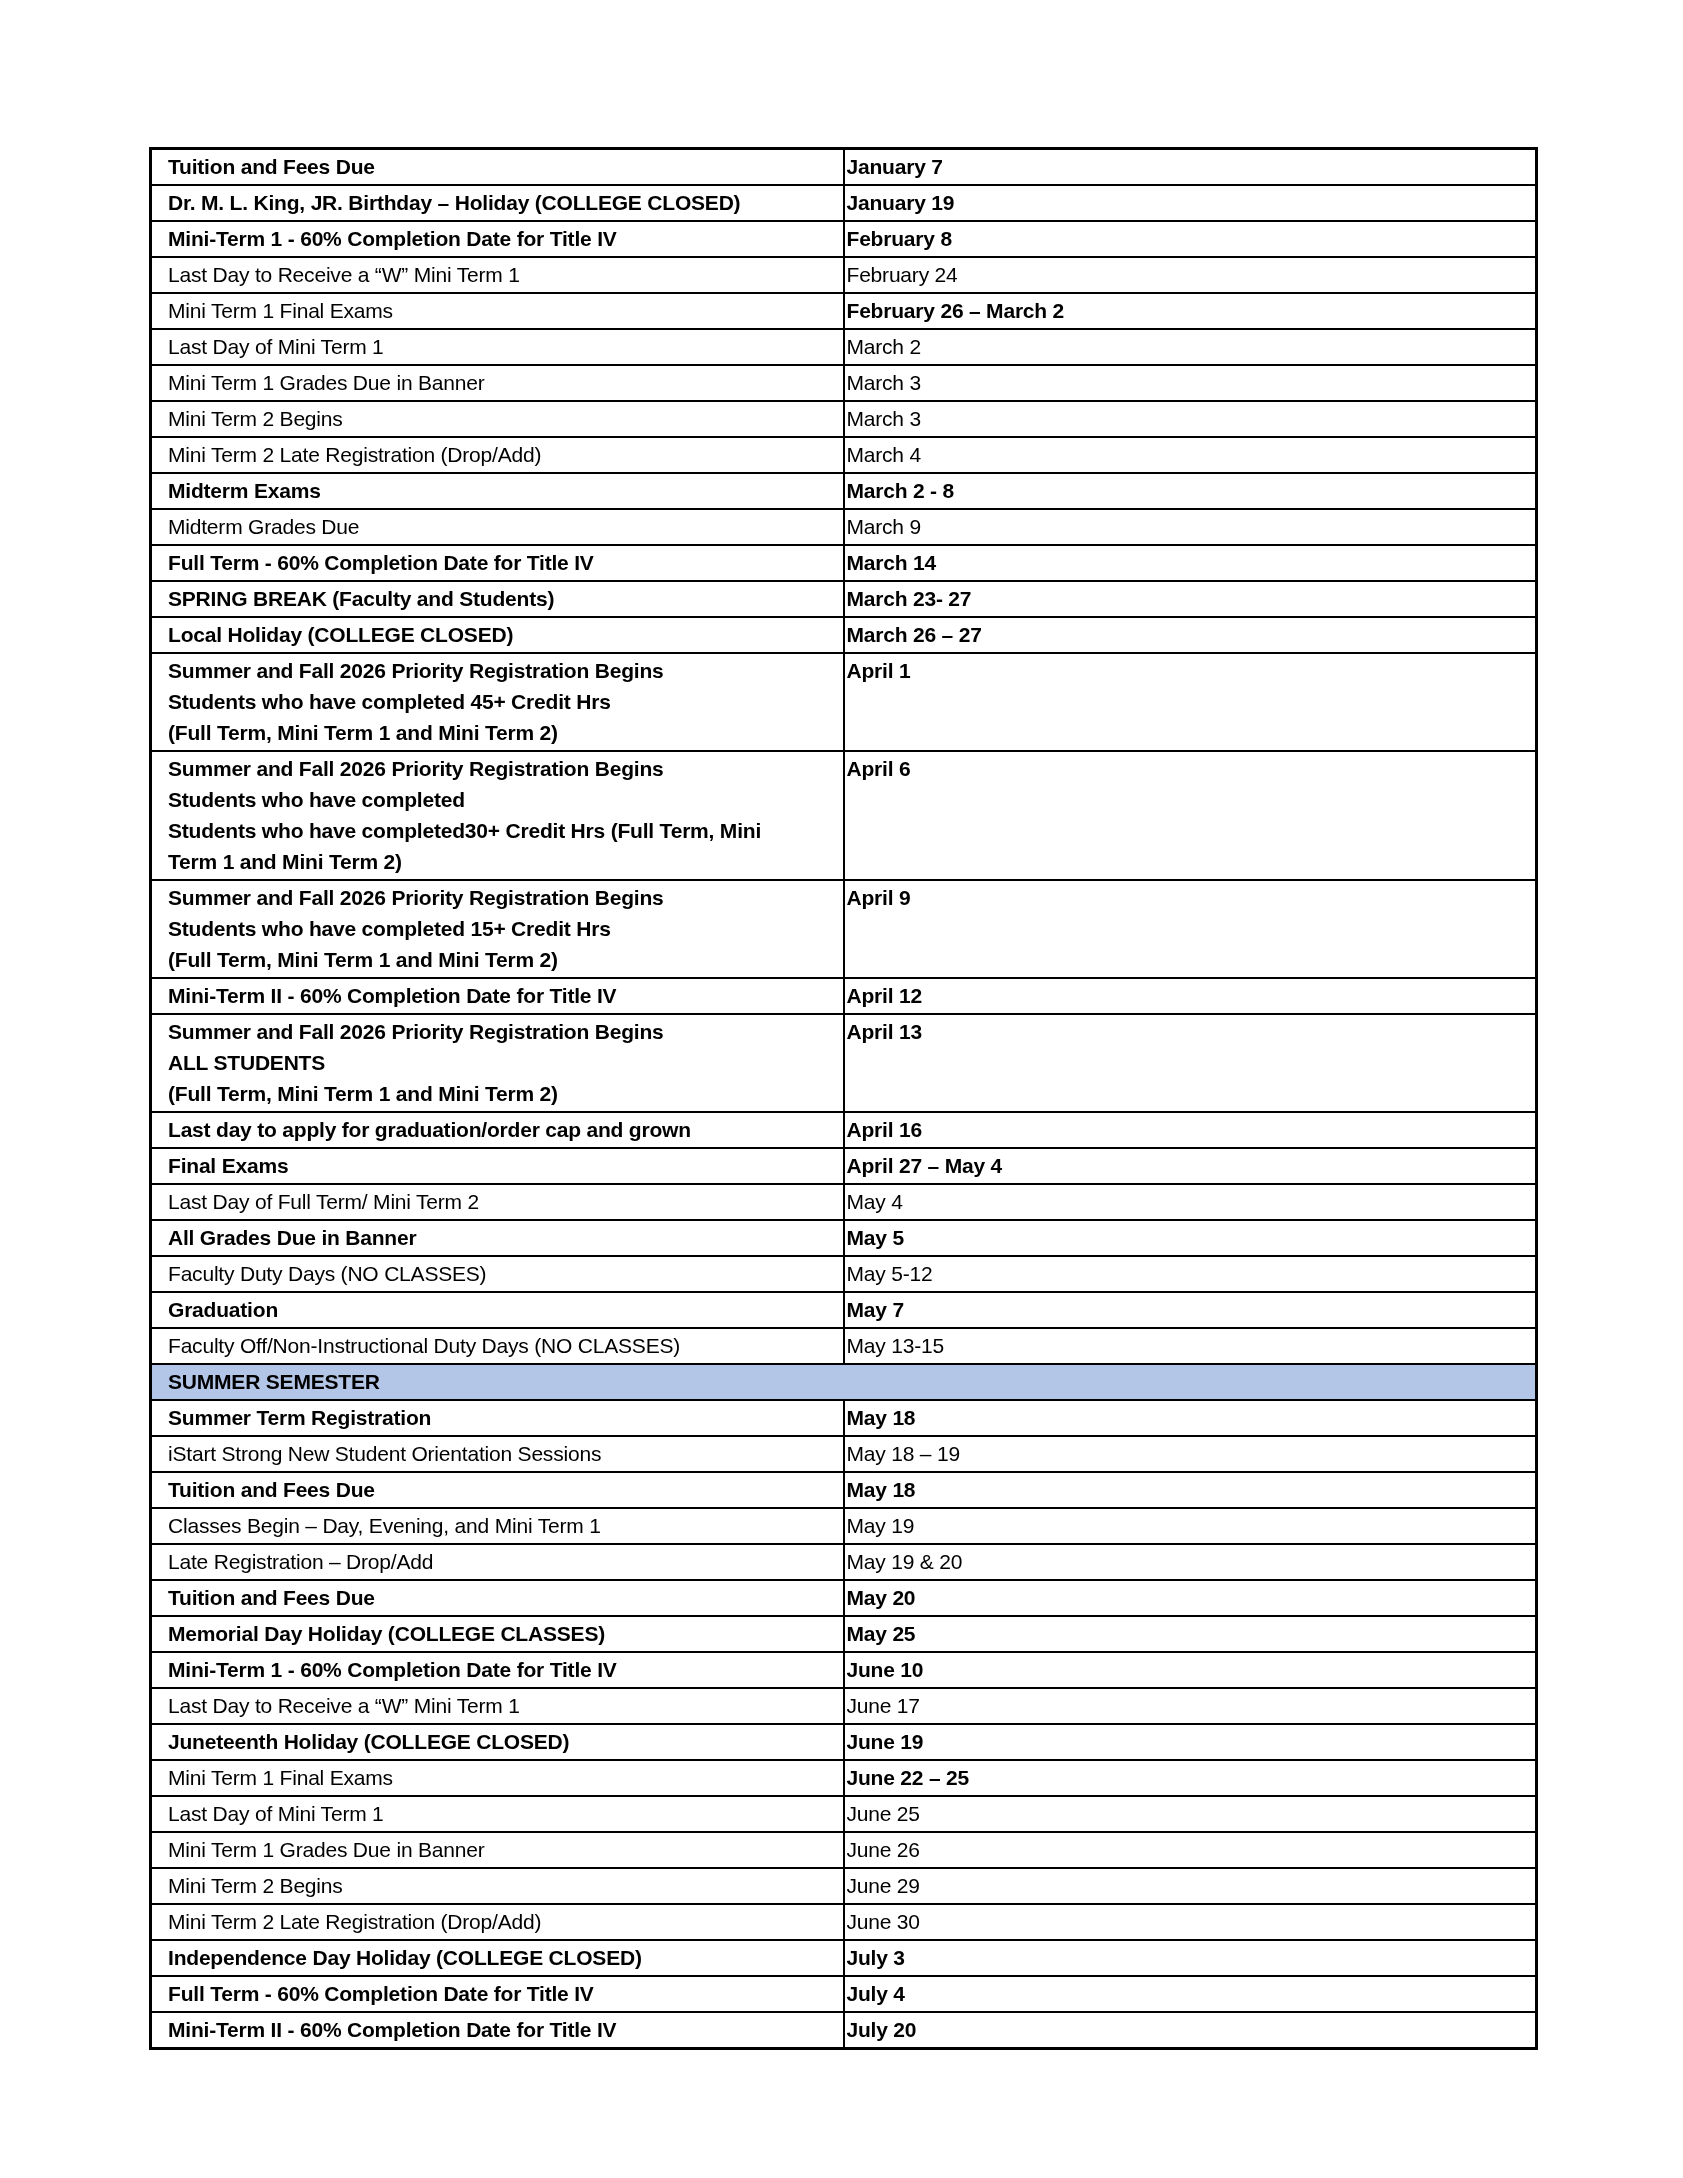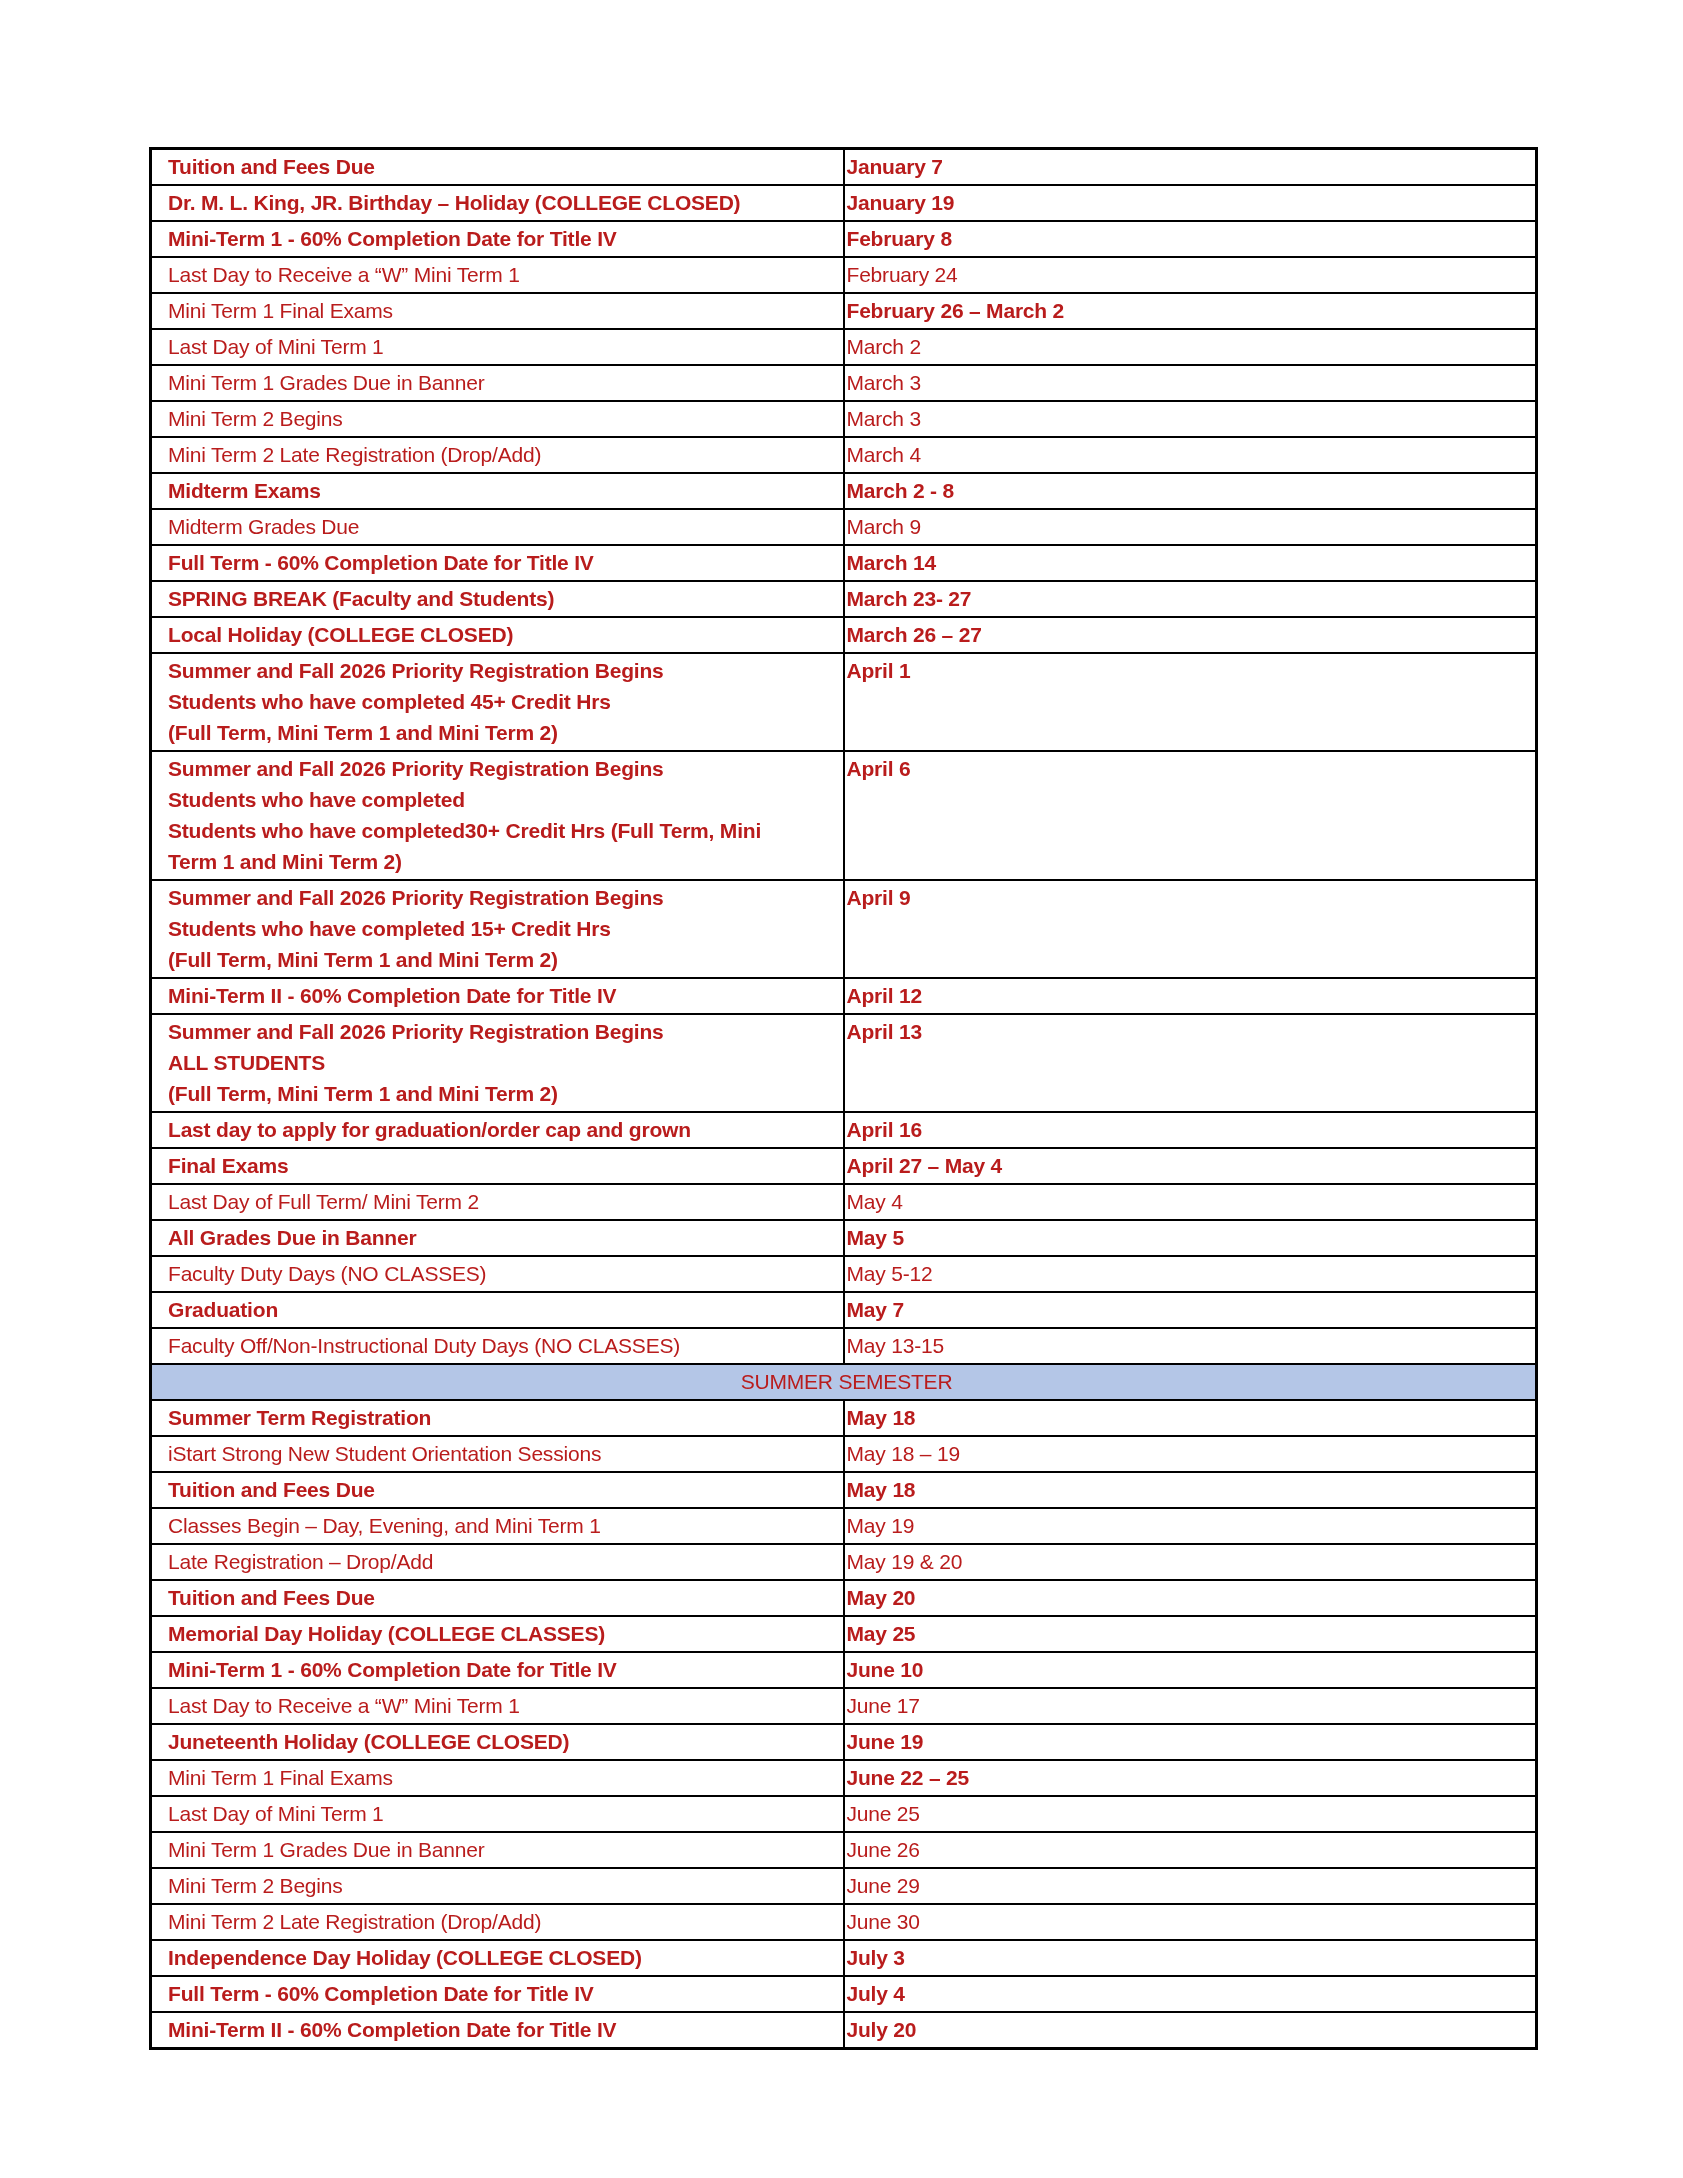--- a/index.html
+++ b/index.html
@@ -6,21 +6,21 @@
     margin: 0;
     padding: 0;
     background: #ffffff;
   }
   .page {
     position: relative;
     width: 1683px;
     height: 2178px;
     background: #ffffff;
     font-family: "Liberation Sans", sans-serif;
-    color: #b91c1c;
+    color: #000000;
   }
   table.calendar {
     position: absolute;
     left: 149px;
     top: 147px;
     width: 1386px;
     border-collapse: collapse;
     table-layout: fixed;
     border: 3px solid #000000;
   }
@@ -32,22 +32,21 @@
     font-size: 21px;
     line-height: 31px;
     padding: 1px 10px 2px 16px;
     letter-spacing: -0.2px;
     overflow: hidden;
     white-space: normal;
   }
   table.calendar td.date { padding-left: 2px; }
   .bold { font-weight: 700; }
   td.section {
-    text-align: center;
-    font-weight: 400;
+    font-weight: 700;
     padding-left: 0;
   }
   .line { min-height: 31px; }
 </style>
 </head>
 <body>
 
 <div class="page">
   <table class="calendar">
     <colgroup>

